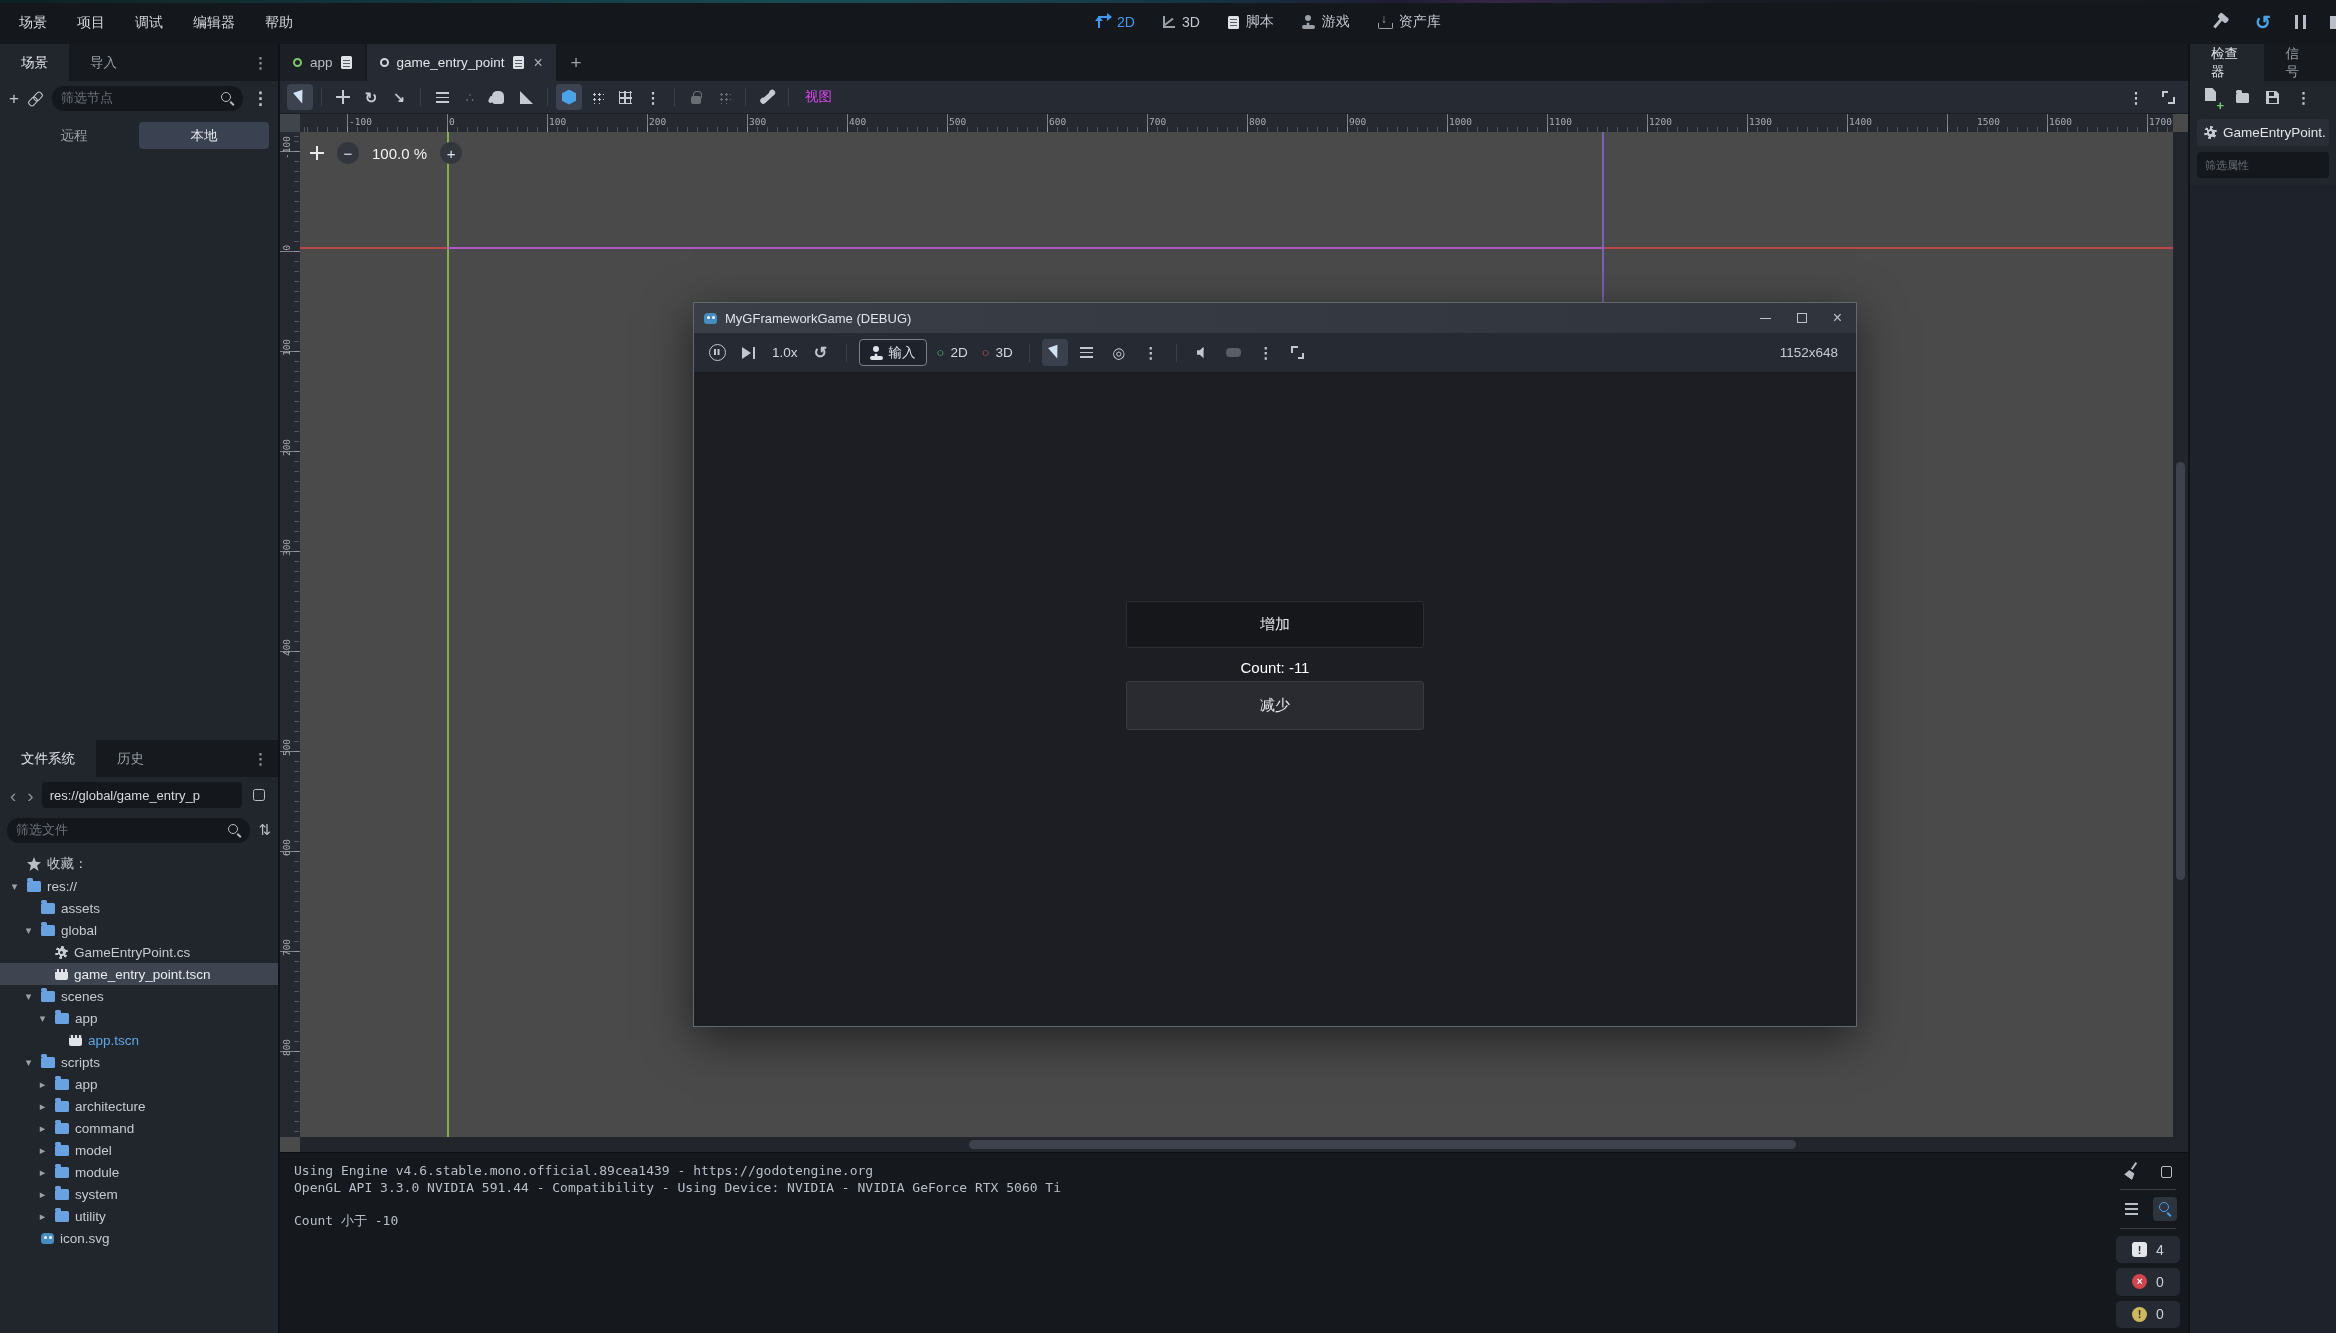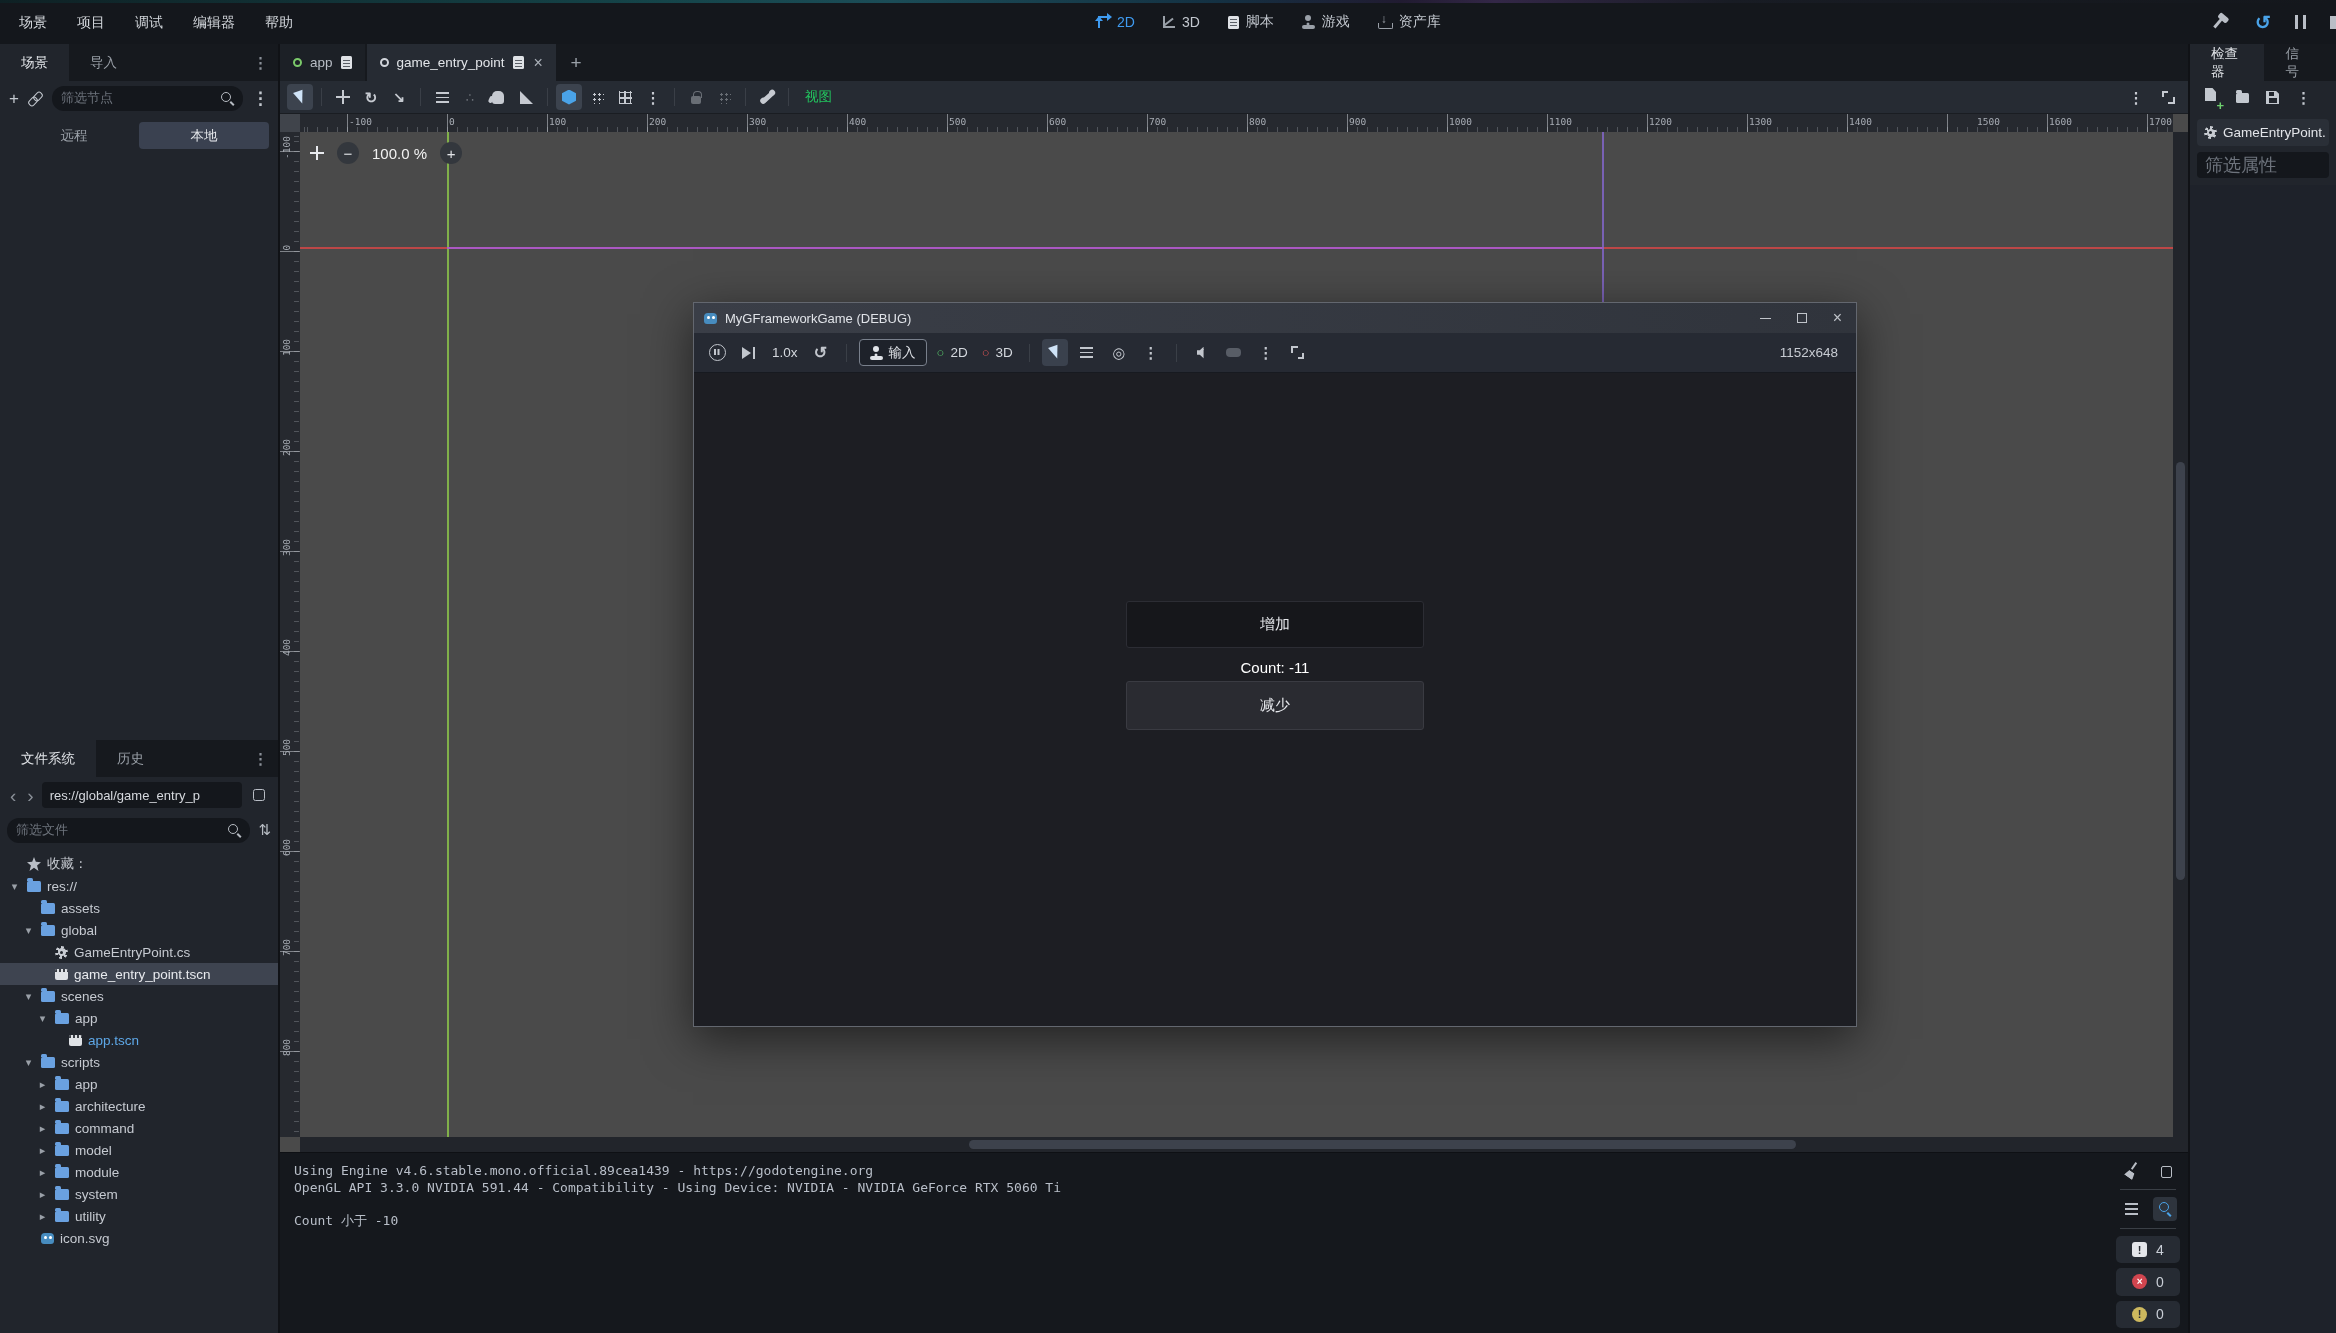--- a/index.html
+++ b/index.html
@@ -77,21 +77,21 @@
   .stab.active{background:var(--panel2);color:#e2e5e9;}
   .stab .close{color:#aab0b8;font-size:16px;line-height:1;margin-left:2px;}
   .newtab{width:36px;display:flex;align-items:center;justify-content:center;color:#9aa0a8;font-size:19px;}
 
   .canvas-toolbar{height:33px;flex:0 0 33px;background:var(--panel2);border-bottom:1px solid #1a1d22;
      display:flex;align-items:center;padding:0 7px;gap:2px;}
   .tbtn{min-width:26px;height:26px;display:flex;align-items:center;justify-content:center;color:#c6cad1;border-radius:4px;padding:0 3px;}
   .tbtn.pressed{background:var(--pressed);}
   .tbtn.dim{opacity:.42;}
   .tsep{width:1px;height:18px;background:var(--sep);margin:0 6px;}
-  .view-label{font-size:13.5px;color:#22c55e;padding:0 8px;}
+  .view-label{font-size:13.5px;color:#d946ef;padding:0 8px;}
   .ct-right{margin-left:auto;display:flex;align-items:center;gap:6px;}
 
   
   .viewport{flex:1;position:relative;background:#4a4a4a;min-height:0;}
   .ruler-corner{position:absolute;left:0;top:0;width:20px;height:18px;background:#40444b;z-index:4;}
   .ruler-top{position:absolute;left:20px;top:0;right:15px;height:18px;background:#26292f;z-index:3;
      background-image:
        repeating-linear-gradient(90deg,rgba(200,204,210,.55) 0 1px,transparent 1px 100px),
        repeating-linear-gradient(90deg,rgba(160,165,172,.35) 0 1px,transparent 1px 10px);
      background-position:47px 0,7px 13px;background-size:100% 100%,100% 5px;background-repeat:no-repeat,repeat-x;}
@@ -167,21 +167,21 @@
   .bi-warn{width:15px;height:15px;background:#cdb85e;border-radius:50%;color:#2a2e35;font-size:11px;font-weight:bold;
      display:flex;align-items:center;justify-content:center;}
 
   
   .insp-toolbar{height:33px;display:flex;align-items:center;gap:17px;padding:0 15px;}
   .insp-toolbar .ci{color:#c3c8cf;}
   .green-plus{position:absolute;right:-5px;bottom:-5px;color:#6ece6e;font-size:13px;font-weight:bold;line-height:1;}
   .node-header{margin:5px 7px 3px 7px;height:27px;background:#2a2f37;border-radius:4px;display:flex;
      align-items:center;gap:6px;padding:0 7px;font-size:13.5px;color:#e2e4e8;overflow:hidden;white-space:nowrap;}
   .insp-filter{margin:3px 7px;height:26px;background:var(--input);border-radius:4px;display:flex;align-items:center;
-     padding:0 8px;font-size:18px;color:var(--faint);}
+     padding:0 8px;font-size:11px;color:var(--faint);}
   .insp-body{flex:1;background:#1e222a;margin-top:4px;}
   .dtab.sliver{padding:0 4px;overflow:hidden;max-width:10px;}
 
   
   .ci{display:inline-block;position:relative;flex:0 0 auto;}
   .ic-search{width:13px;height:13px;}
   .ic-search::before{content:"";position:absolute;left:0;top:0;width:8px;height:8px;border:1.8px solid currentColor;border-radius:50%;}
   .ic-search::after{content:"";position:absolute;left:9.5px;top:9.5px;width:5px;height:1.9px;background:currentColor;transform:rotate(45deg);transform-origin:0 0;}
   .ic-folder{width:14px;height:11px;background:#6aa1e0;border-radius:1.5px;}
   .ic-folder::before{content:"";position:absolute;top:-3px;left:0;width:6px;height:3px;background:#6aa1e0;border-radius:1.5px 1.5px 0 0;}

